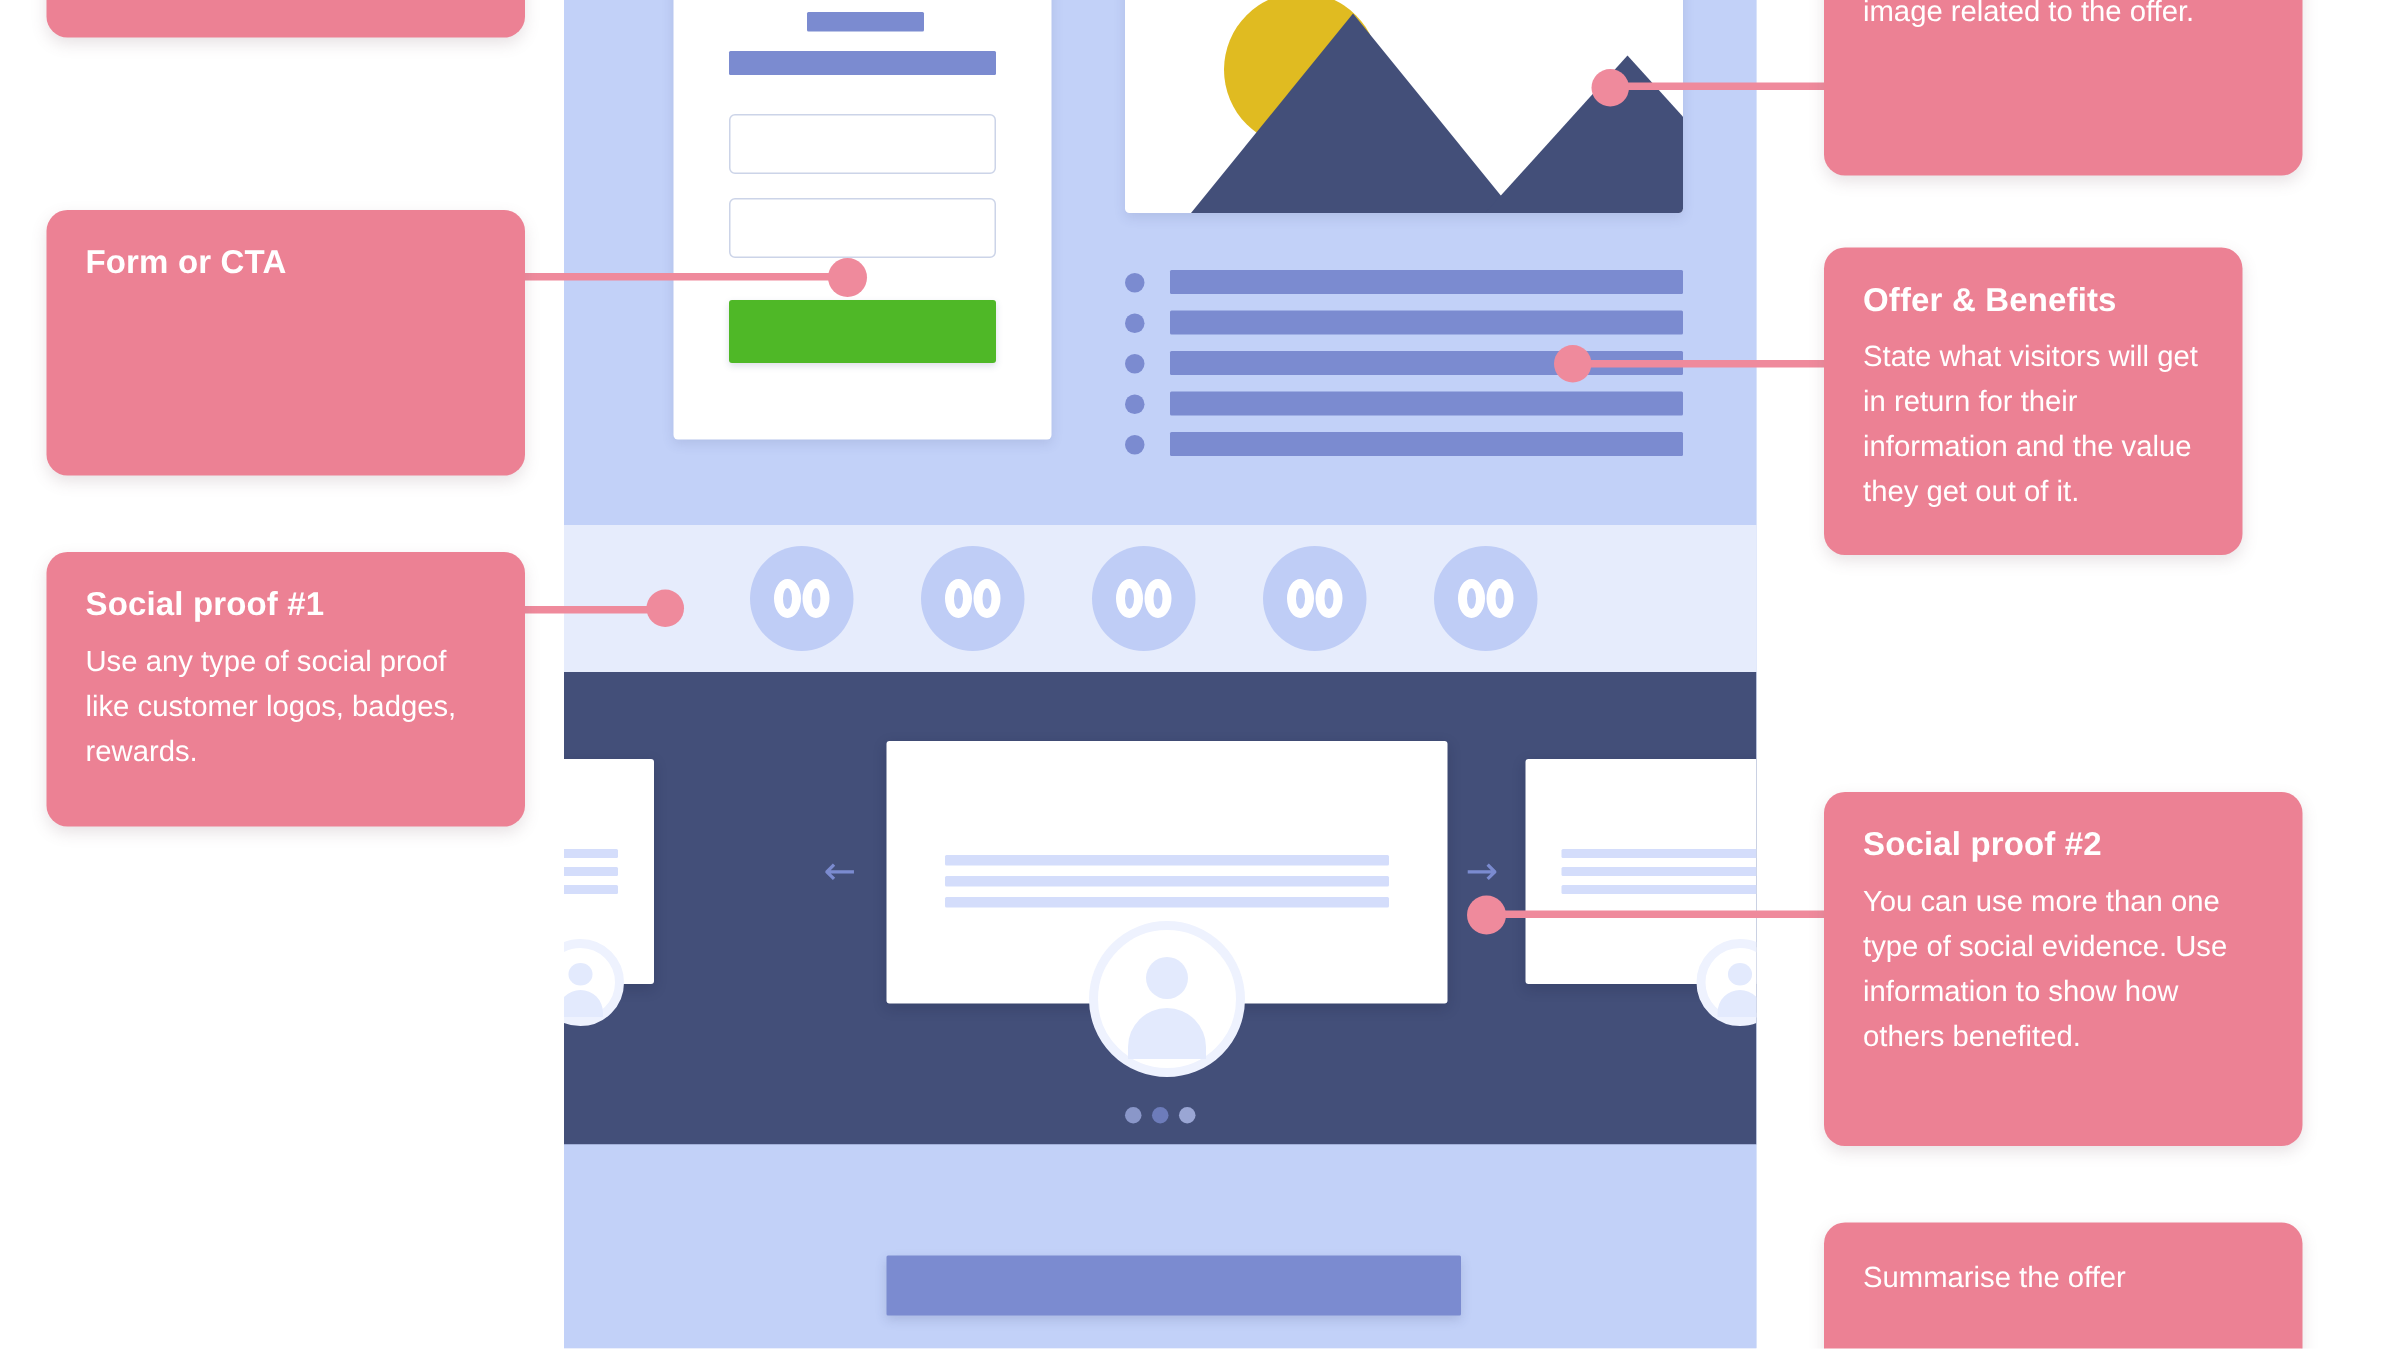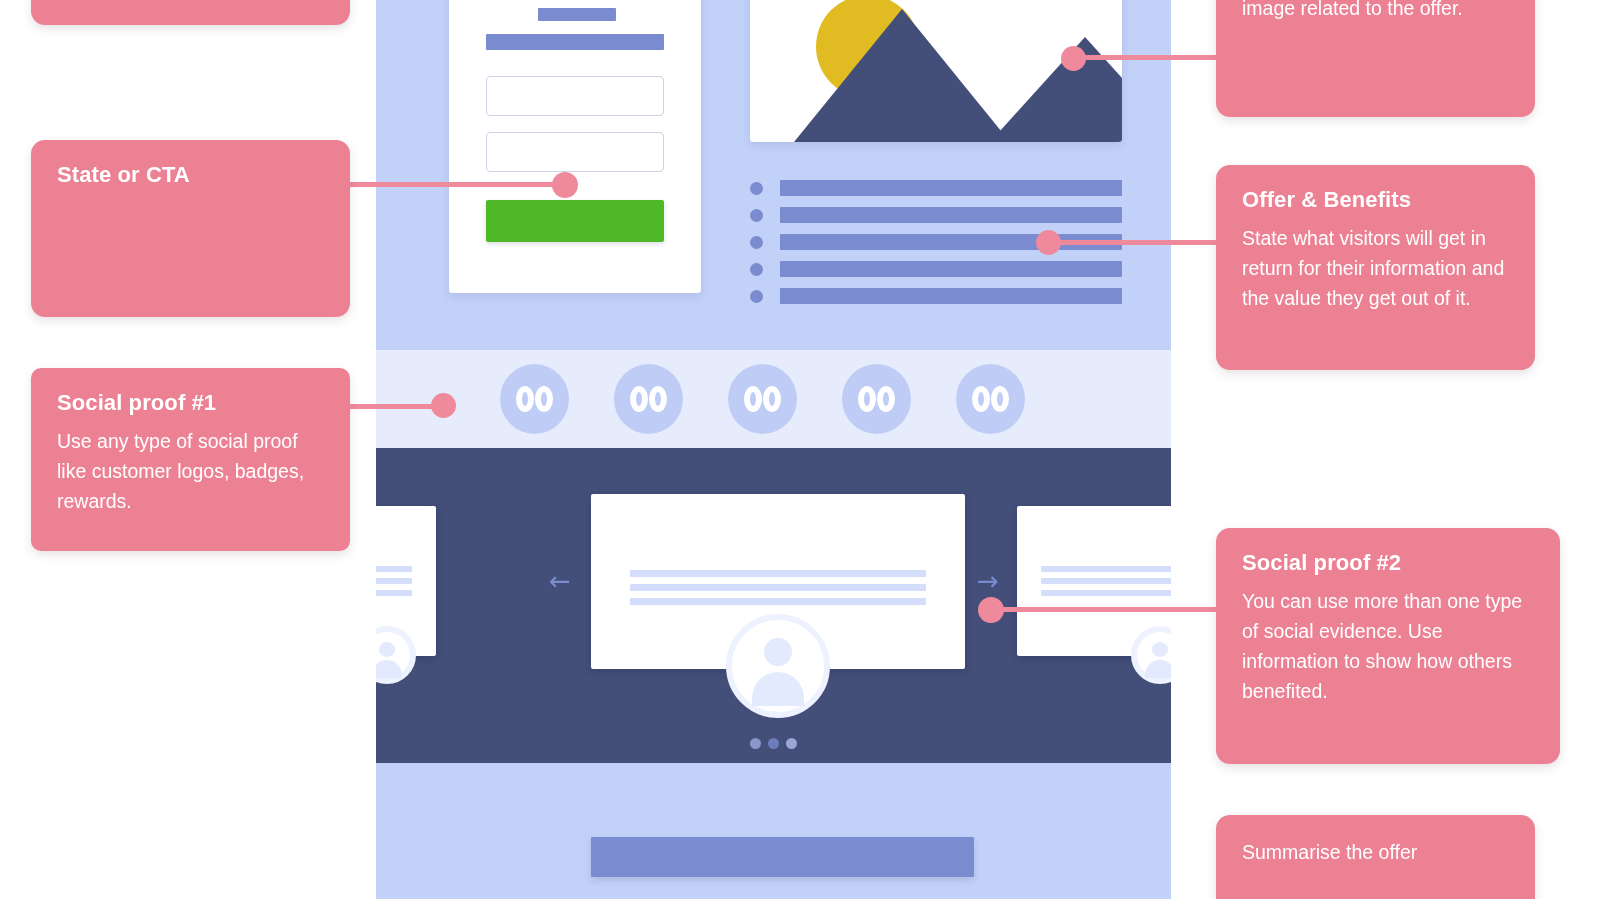--- a/index.html
+++ b/index.html
@@ -118,23 +118,23 @@
     box-shadow:0 4px 10px rgba(120,90,100,.17);
     padding:22px 26px;
   }
   .note h3{margin:0 0 10px 0;font-size:22px;font-weight:bold;letter-spacing:.1px;}
   .note p{margin:0;font-size:19.5px;line-height:30px;font-weight:normal;}
 
   .note-top-left{left:31px;top:-70px;width:319px;height:95px;padding:0;}
   .note-video{left:1216px;top:-59px;width:319px;height:176px;}
   .note-video p{margin-top:0;}
   .note-form{left:31px;top:140px;width:319px;height:177px;}
-  .note-offer{left:1216px;top:165px;width:319px;height:205px;}
-  .note-sp1{left:31px;top:368px;width:319px;height:183px;border-radius:10px;}
-  .note-sp2{left:1216px;top:528px;width:344px;height:236px;}
+  .note-offer{left:1216px;top:165px;width:279px;height:205px;}
+  .note-sp1{left:31px;top:368px;width:319px;height:183px;}
+  .note-sp2{left:1216px;top:528px;width:319px;height:236px;}
   .note-repeat{left:1216px;top:815px;width:319px;height:140px;}
 
   
   .conn{position:absolute;height:5px;background:#ef8a9c;}
   .conn-dot{position:absolute;border-radius:50%;background:#ef8a9c;}
 
   .conn-form{left:350px;top:182px;width:213px;}
   .dot-form{left:552px;top:172px;width:26px;height:26px;}
 
   .conn-video{left:1083px;top:55px;width:135px;}
@@ -300,21 +300,21 @@
   <div class="conn conn-sp2"></div>
   <div class="conn-dot dot-sp2"></div>
 
   <div class="note note-top-left"></div>
 
   <div class="note note-video">
     <p>Break text with a video or an image related to the offer.</p>
   </div>
 
   <div class="note note-form">
-    <h3>State or CTA</h3>
+    <h3>Form or CTA</h3>
   </div>
 
   <div class="note note-offer">
     <h3>Offer &amp; Benefits</h3>
     <p>State what visitors will get in return for their information and the value they get out of it.</p>
   </div>
 
   <div class="note note-sp1">
     <h3>Social proof #1</h3>
     <p>Use any type of social proof like customer logos, badges, rewards.</p>

